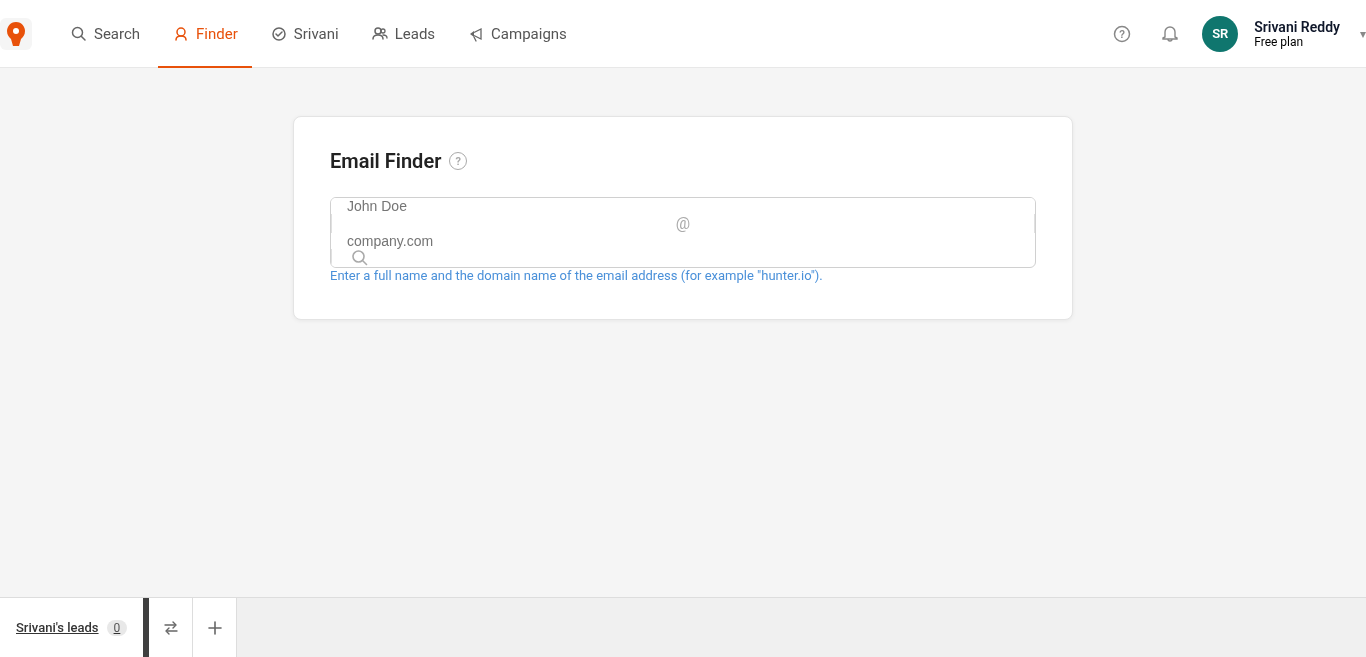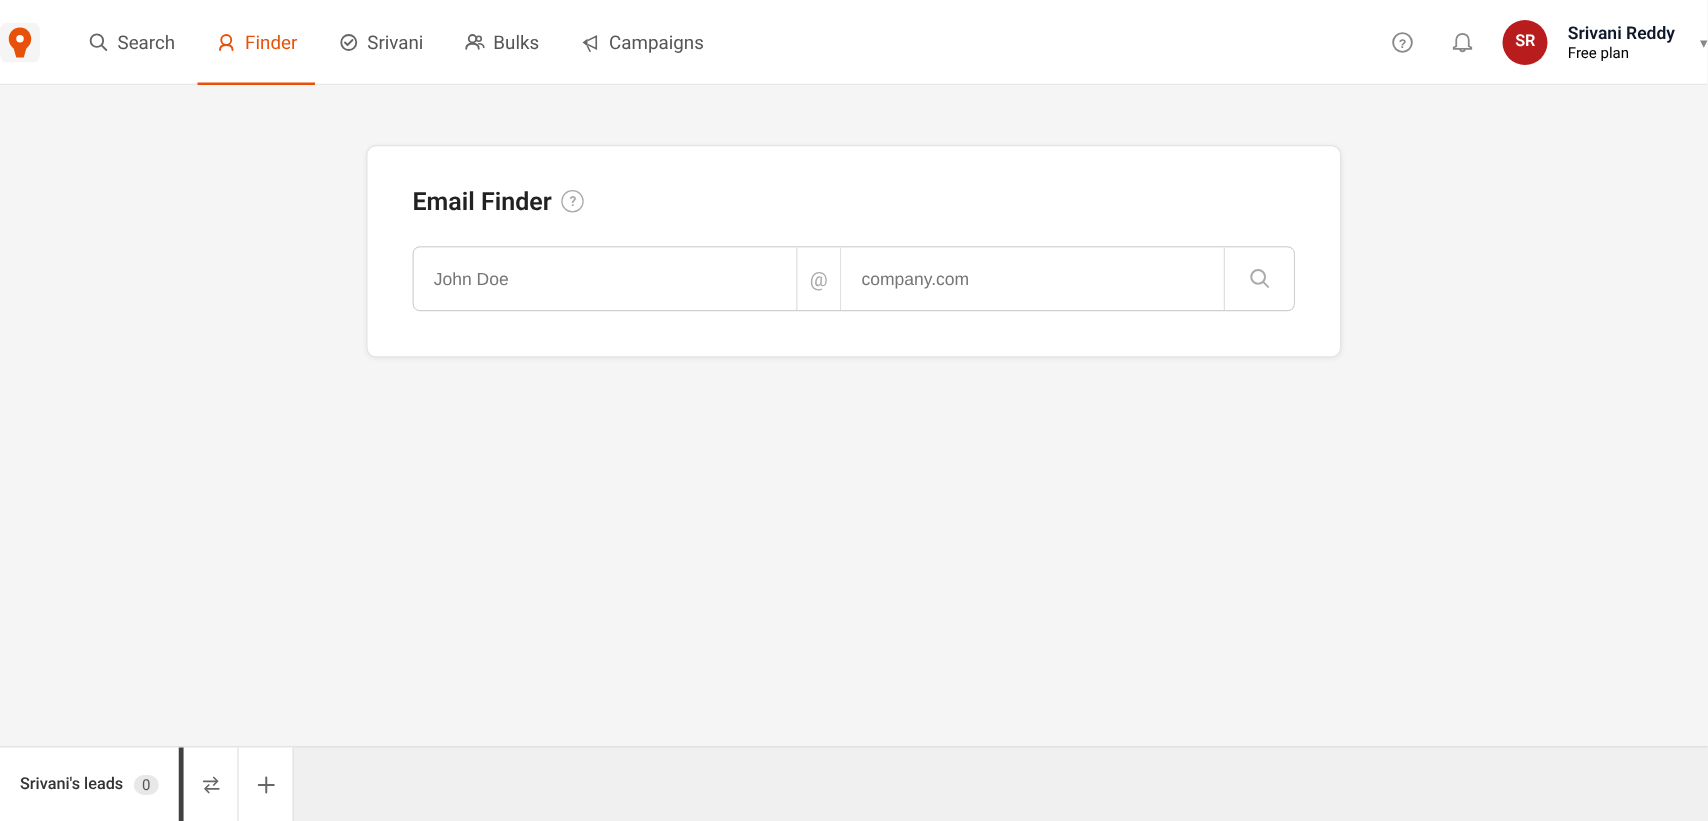--- a/index.html
+++ b/index.html
@@ -28,21 +28,21 @@
     }
     .nav-icon { width: 18px; height: 18px; display: inline-flex; align-items: center; justify-content: center; }
     .nav-right { display: flex; align-items: center; gap: 16px; margin-left: auto; }
     .nav-icon-btn {
       width: 32px; height: 32px; border-radius: 50%; border: none;
       background: transparent; cursor: pointer; display: flex; align-items: center; justify-content: center;
       color: #666; font-size: 16px;
     }
     .user-avatar {
       width: 36px; height: 36px; border-radius: 50%;
-      background: #b91c1c; color: #fff; display: flex; align-items: center; justify-content: center;
+      background: #0f766e; color: #fff; display: flex; align-items: center; justify-content: center;
       font-size: 13px; font-weight: 600; cursor: pointer; flex-shrink: 0;
     }
     .user-info { display: flex; flex-direction: column; cursor: pointer; }
     .user-name { font-size: 14px; font-weight: 600; color: #0f172a; }
     .user-plan { font-size: 12px; color: #000000; }
     .user-chevron { color: #888; font-size: 12px; margin-left: 4px; }
 
     
     .main-content {
       background: #f5f5f5;
@@ -67,20 +67,21 @@
       border: 1.5px solid #aaa; color: #aaa;
       display: inline-flex; align-items: center; justify-content: center;
       font-size: 11px; font-weight: 700; cursor: pointer;
     }
 
     
     .search-row {
       display: flex; align-items: stretch;
       border: 1px solid #d0d0d0; border-radius: 6px; overflow: hidden;
       margin-bottom: 0;
+      flex-direction: column;
     }
     .search-row input {
       border: none; outline: none; padding: 0 16px;
       font-size: 14px; color: #333; background: #fff;
       height: 50px;
     }
     .name-input { flex: 1; }
     .at-separator {
       display: flex; align-items: center; justify-content: center;
       padding: 0 10px; background: #fff;
@@ -97,22 +98,22 @@
 
     
     .bottom-bar {
       position: fixed; bottom: 0; left: 0; right: 0;
       height: 60px; background: #f0f0f0; border-top: 1px solid #ddd;
       display: flex; align-items: center; padding: 0 0 0 0;
     }
     .leads-tab {
       display: flex; align-items: center; gap: 8px;
       padding: 0 16px; height: 100%;
-      background: #fff; border-right: 4px solid #404040;
-      font-size: 13px; color: #333; min-width: 140px;
+      background: #fff; border-right: 6px solid #404040;
+      font-size: 13px; color: #333; min-width: 140px; text-decoration: underline;
     }
     .leads-tab-label { font-weight: 500; }
     .leads-count {
       background: #e8e8e8; border-radius: 10px;
       padding: 1px 7px; font-size: 12px; color: #555;
     }
     .tab-btn {
       width: 44px; height: 100%; display: flex; align-items: center; justify-content: center;
       background: #fff; border: none; border-right: 1px solid #ddd;
       cursor: pointer; color: #666; font-size: 16px;
@@ -164,21 +165,21 @@
     </a>
     <a class="nav-item">
       <span class="nav-icon">
         <svg width="16" height="16" viewBox="0 0 16 16" fill="none">
           <circle cx="6" cy="5" r="3" stroke="#666" stroke-width="1.5"></circle>
           <circle cx="11" cy="5" r="2" stroke="#666" stroke-width="1.3"></circle>
           <path d="M1 13 C1 10.5 3 9 6 9 C9 9 11 10.5 11 13" stroke="#666" stroke-width="1.5" stroke-linecap="round"></path>
           <path d="M11 9 C13 9 15 10 15 12" stroke="#666" stroke-width="1.3" stroke-linecap="round"></path>
         </svg>
       </span>
-      <span>Bulks</span>
+      <span>Leads</span>
     </a>
     <a class="nav-item">
       <span class="nav-icon">
         <svg width="16" height="16" viewBox="0 0 16 16" fill="none">
           <path d="M2 8 L6 5 L6 11 Z" fill="#666"></path>
           <path d="M6 6.5 L13 3 L13 13 L6 9.5" stroke="#666" stroke-width="1.3" fill="none"></path>
           <line x1="6" y1="11" x2="8" y2="15" stroke="#666" stroke-width="1.3" stroke-linecap="round"></line>
         </svg>
       </span>
       <span>Campaigns</span>
@@ -219,20 +220,21 @@
       <div class="at-separator">@</div>
       <input class="domain-input" type="text" placeholder="company.com" style="">
       <button class="search-btn">
         <svg width="18" height="18" viewBox="0 0 18 18" fill="none">
           <circle cx="7.5" cy="7.5" r="5.5" stroke="#aaa" stroke-width="1.6"></circle>
           <line x1="11.5" y1="11.5" x2="15.5" y2="15.5" stroke="#aaa" stroke-width="1.6" stroke-linecap="round"></line>
         </svg>
       </button>
     </div>
 
+    <p class="hint-text">Enter a full name and the domain name of the email address (for example "hunter.io").</p>
   </div>
 </main>
 
 <div class="bottom-bar">
   <div class="leads-tab">
     <span class="leads-tab-label">Srivani's leads</span>
     <span class="leads-count">0</span>
   </div>
   <button class="tab-btn">
     <svg width="16" height="16" viewBox="0 0 16 16" fill="none">

